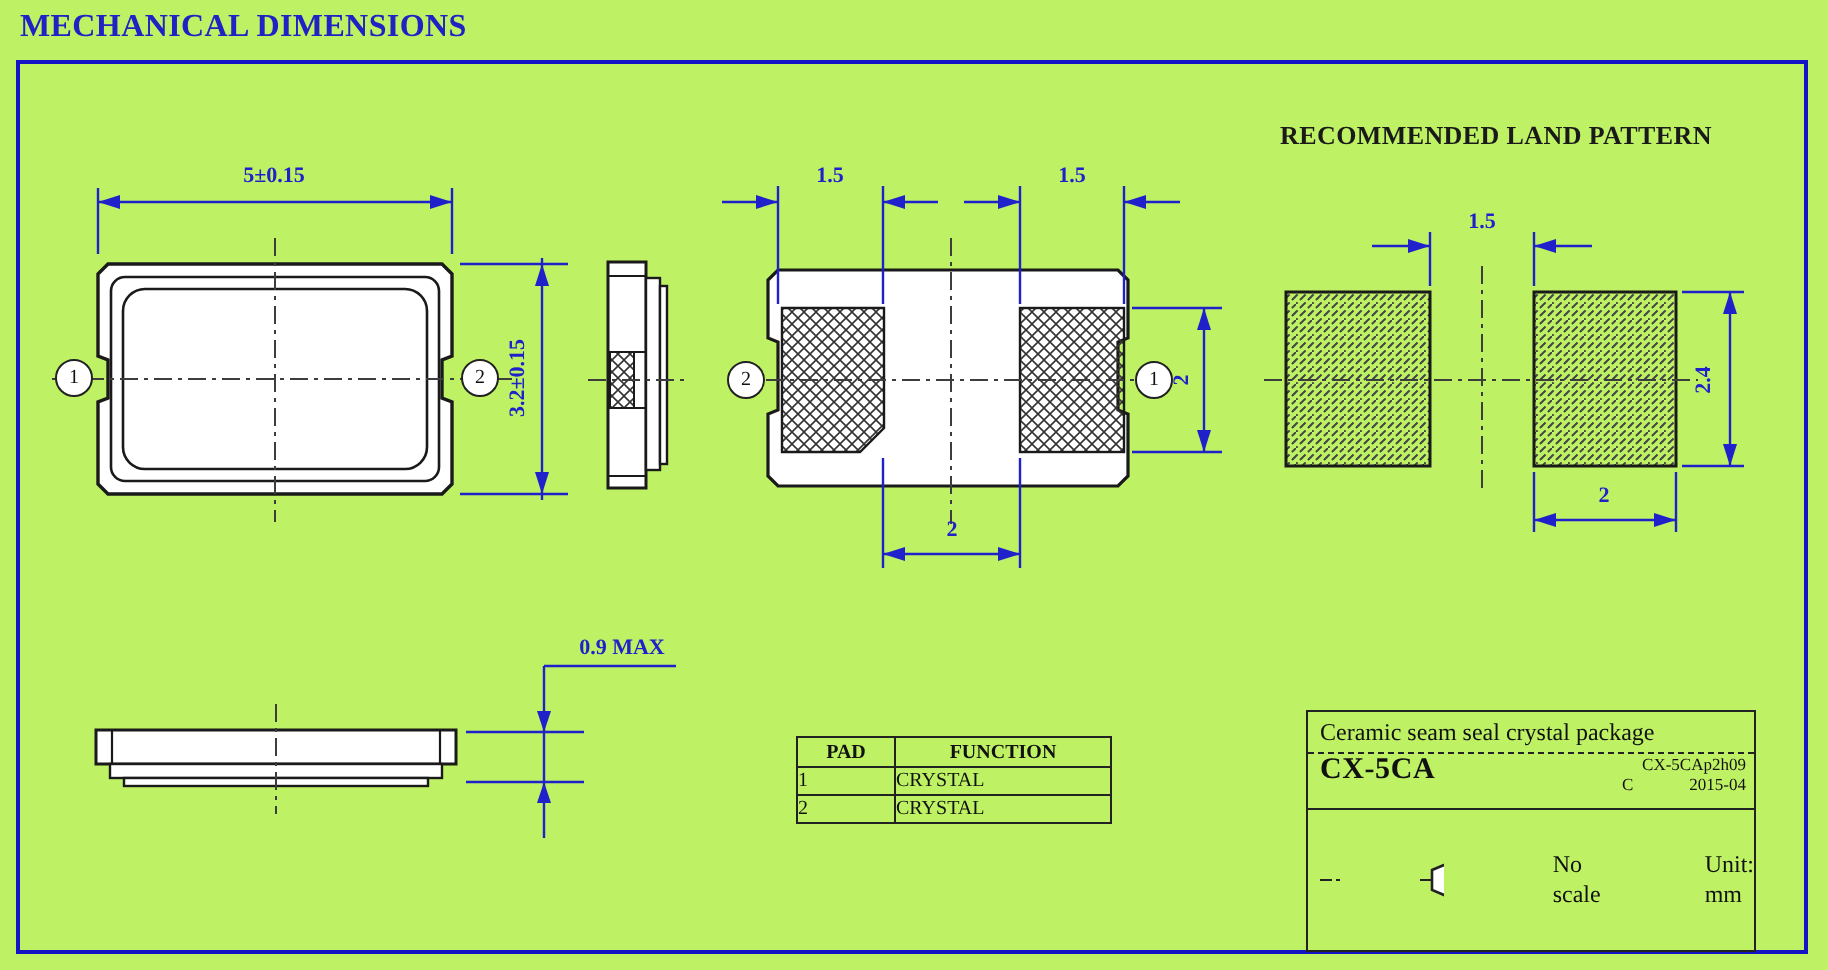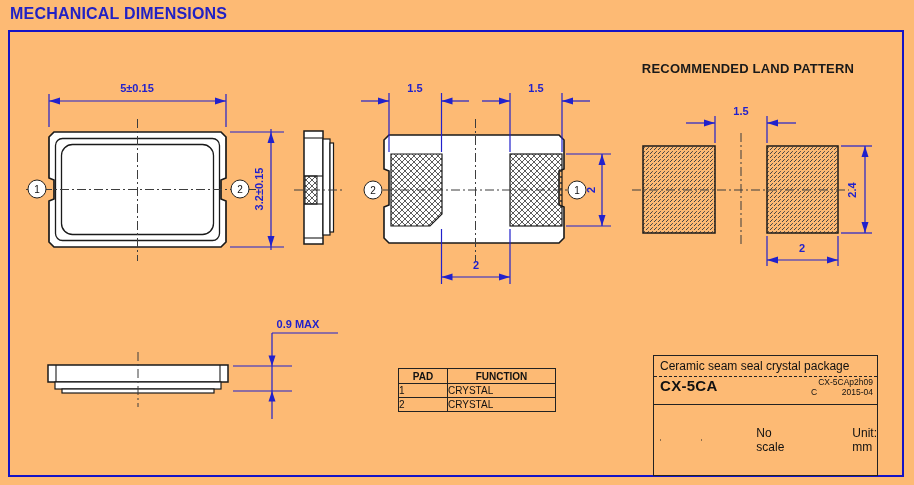--- a/index.html
+++ b/index.html
@@ -1,17 +1,17 @@
 <!DOCTYPE html>
 <html><head>
 <meta charset="utf-8">
 <style>
   html,body{margin:0;padding:0;background:#fff;}
-  #stage{position:relative;width:914px;height:485px;background:#fdba74;
-         font-family:Liberation Sans, sans-serif;overflow:hidden;}
+  #stage{position:relative;width:914px;height:485px;background:#bef264;
+         font-family:Liberation Serif, serif;overflow:hidden;}
   .page-title{position:absolute;left:10px;top:5px;font-size:16px;font-weight:700;
               color:#2121c4;letter-spacing:.2px;}
   .frame{position:absolute;left:8px;top:30px;width:896px;height:447px;
          border:2.5px solid #1414c6;box-sizing:border-box;}
   svg.draw{position:absolute;left:0;top:0;}
   .dim{position:absolute;transform:translate(-50%,-50%);color:#2121cc;
        font-size:11px;font-weight:700;white-space:nowrap;}
   .dim.v{transform:translate(-50%,-50%) rotate(-90deg);}
   .lp-title{position:absolute;transform:translate(-50%,-50%);color:#1a1a1a;
             font-size:13px;font-weight:700;white-space:nowrap;letter-spacing:.2px;}
@@ -30,21 +30,21 @@
           border:1.6px solid #222;box-sizing:border-box;color:#111;
           display:flex;flex-direction:column;}
   .tb-desc{padding:3px 6px 2px 6px;font-size:12px;line-height:14.5px;
            border-bottom:1.6px dashed #222;flex:0 0 auto;}
   .tb-mid{display:flex;align-items:flex-start;height:27px;flex:0 0 auto;}
   .tb-part{font-size:15px;font-weight:700;padding-left:6px;letter-spacing:.3px;flex:1;}
   .tb-docs{width:66px;padding-right:4px;font-size:8.5px;line-height:10px;text-align:right;}
   .tb-docs .revrow{display:flex;justify-content:space-between;padding-left:4px;}
   .tb-bot{border-top:1.6px solid #222;flex:1;display:flex;align-items:center;font-size:12px;gap:36px;}
   .tb-scale{margin-left:18px;}
-  .tb-unit{margin-left:32px;}
+  .tb-unit{margin-left:16px;}
 </style>
 </head>
 <body>
 
 <div id="stage">
 
   <div class="page-title">MECHANICAL DIMENSIONS</div>
   <div class="frame"></div>
 
   <svg class="draw" width="914" height="485" viewBox="0 0 914 485">
@@ -184,21 +184,21 @@
 
   <div class="dim" style="left:137px;top:88px;">5±0.15</div>
   <div class="dim v" style="left:259px;top:189px;">3.2±0.15</div>
   <div class="dim" style="left:415px;top:88px;">1.5</div>
   <div class="dim" style="left:536px;top:88px;">1.5</div>
   <div class="dim" style="left:476px;top:265px;">2</div>
   <div class="dim v" style="left:591px;top:190px;">2</div>
   <div class="dim" style="left:741px;top:111px;">1.5</div>
   <div class="dim v" style="left:852px;top:190px;">2.4</div>
   <div class="dim" style="left:802px;top:248px;">2</div>
-  <div class="dim" style="left:298px;top:324px;">0.9 MAX</div>
+  <div class="dim" style="left:311px;top:324px;">0.9 MAX</div>
 
   <div class="lp-title" style="left:748px;top:68px;">RECOMMENDED LAND PATTERN</div>
 
   <div class="pin" style="left:37px;top:189px;">1</div>
   <div class="pin" style="left:240px;top:189px;">2</div>
   <div class="pin" style="left:373px;top:190px;">2</div>
   <div class="pin" style="left:577px;top:190px;">1</div>
 
   <table class="pad-table">
     <tbody>

